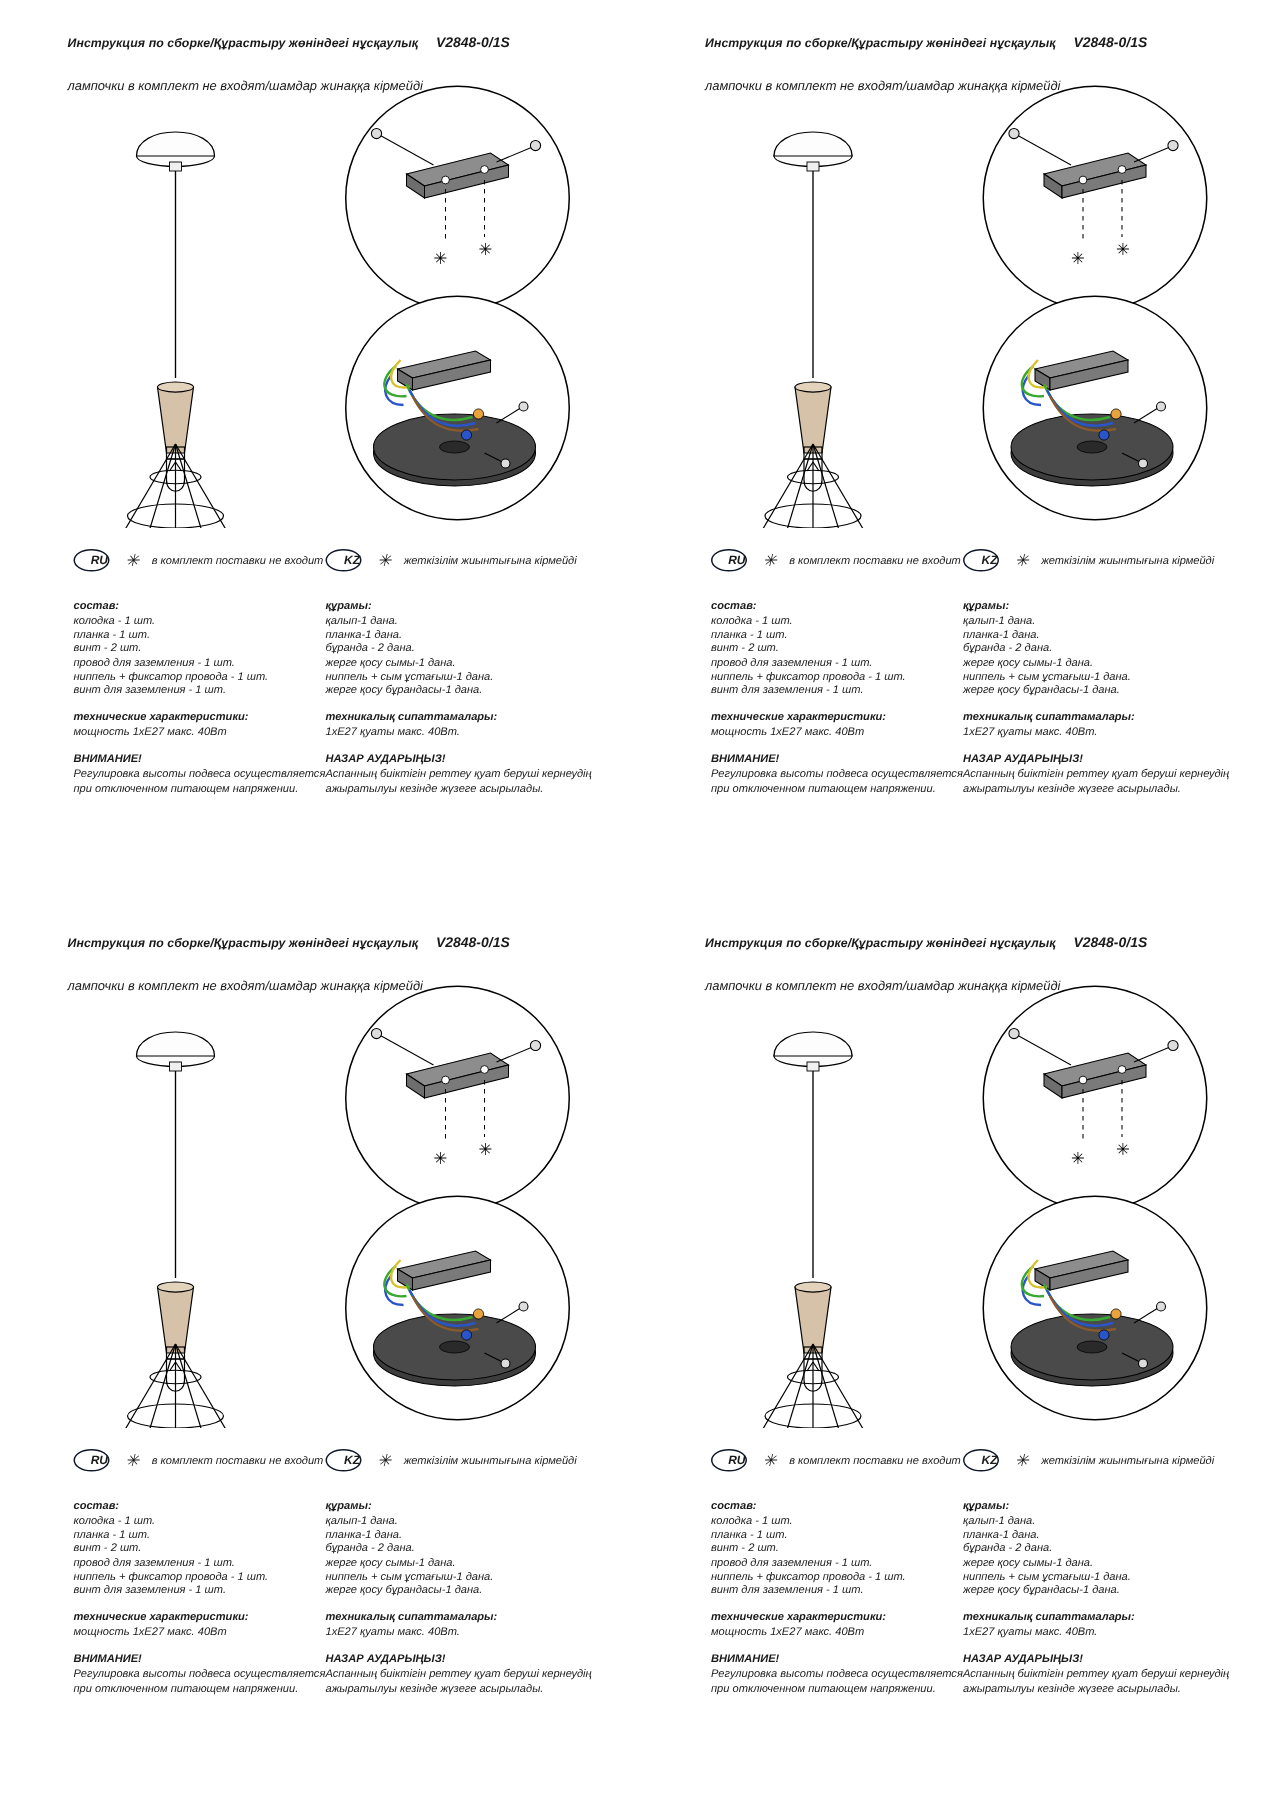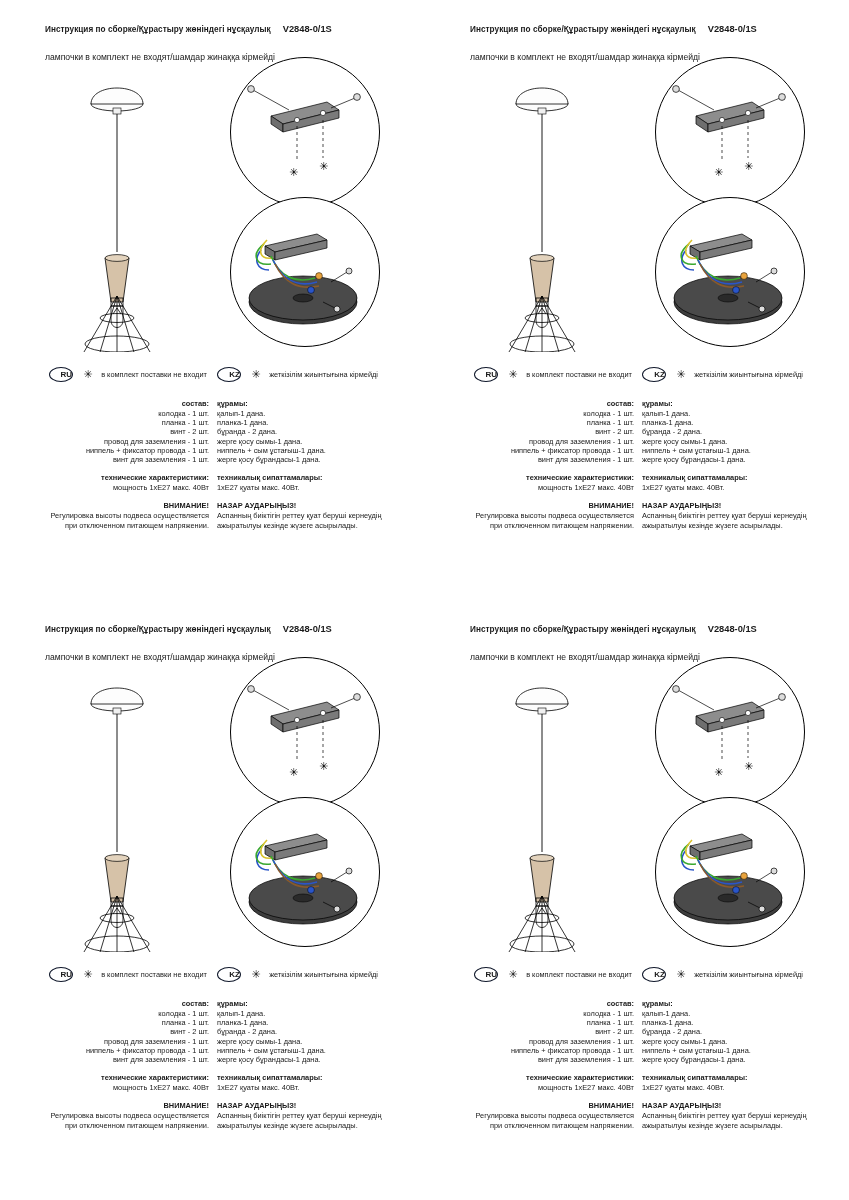--- a/index.html
+++ b/index.html
@@ -12,21 +12,21 @@
     height: 1200px;
     font-family: "Liberation Sans", sans-serif;
     color: #1a1a1a;
     position: relative;
     overflow: hidden;
   }
   .sheet {
     position: absolute;
     width: 849px;
     height: 1200px;
-    top: 0; left: 0;
+    top: 0; left: 0; font-style: italic;
   }
   
   .panel {
     position: absolute;
     width: 424px;
     height: 600px;
     box-sizing: border-box;
   }
   .panel.q1 { left: 0;   top: 0; }
   .panel.q2 { left: 425px; top: 0; }
@@ -136,21 +136,21 @@
   .cols {
     position: relative;
     margin-top: 12px;
     height: 190px;
   }
   .col {
     position: absolute;
     top: 0;
     width: 160px;
   }
-  .col.left { left: 4px; text-align: right; }
+  .col.left { left: 4px; }
   .col.right { left: 172px; }
 
   .blk { margin-bottom: 9px; }
   .blk-title {
     font-size: 7.4px;
     font-weight: bold;
     margin-bottom: 1px;
   }
   .ln {
     font-size: 7.4px;

